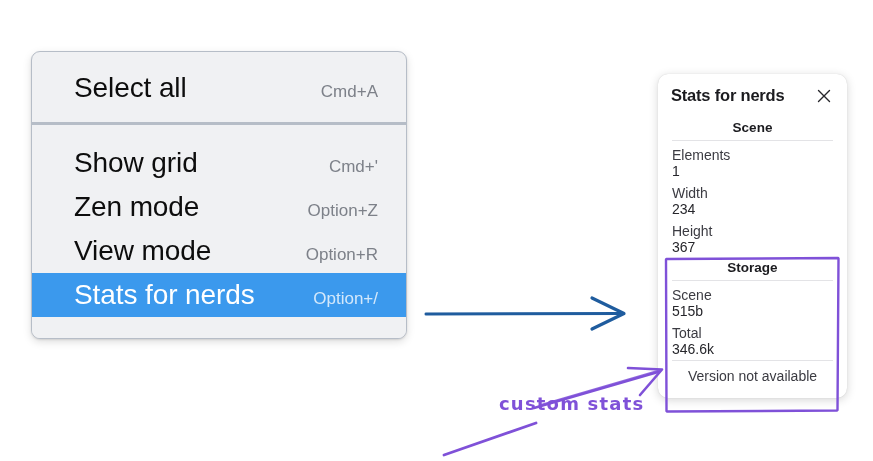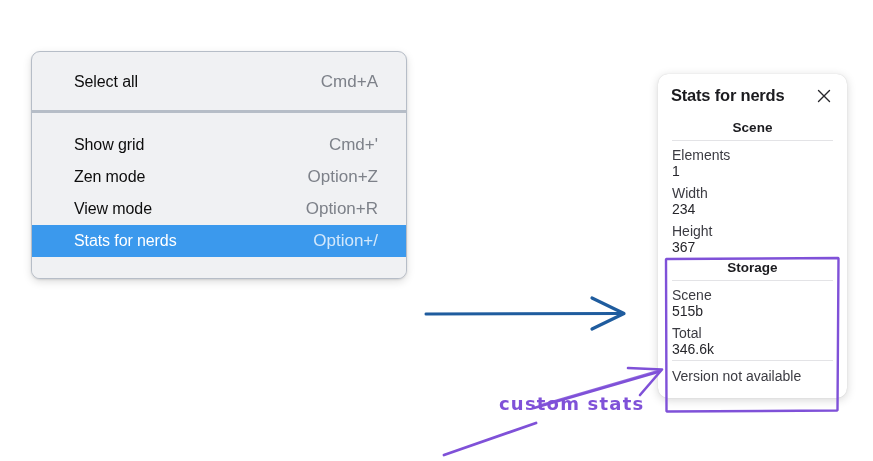--- a/index.html
+++ b/index.html
@@ -40,21 +40,21 @@
   }
   .menu-item {
     display: flex;
     align-items: baseline;
     justify-content: space-between;
     padding: 6px 28px 6px 42px;
     cursor: default;
     box-sizing: border-box;
   }
   .menu-item .mi-label {
-    font-size: 16px;
+    font-size: 28px;
     color: #0d0d0d;
     letter-spacing: -0.1px;
     white-space: nowrap;
   }
   .menu-item .mi-shortcut {
     font-size: 17px;
     color: #7d8189;
     white-space: nowrap;
   }
   .menu-item.selected {
@@ -128,21 +128,21 @@
     font-size: 14px;
     color: #3b3b42;
     padding: 3px 1px 3px 1px;
     flex-direction: column;
   }
   .stat-row .sr-value { color: #26262b; }
   .stat-note {
     font-size: 14px;
     color: #3b3b42;
     padding: 4px 1px 1px 1px;
-    text-align: left;
+    text-align: center;
   }
 
   
   #custom-box {
     position: absolute;
     left: 664px;
     top: 256px;
     width: 176px;
     height: 157px;
     pointer-events: none;

